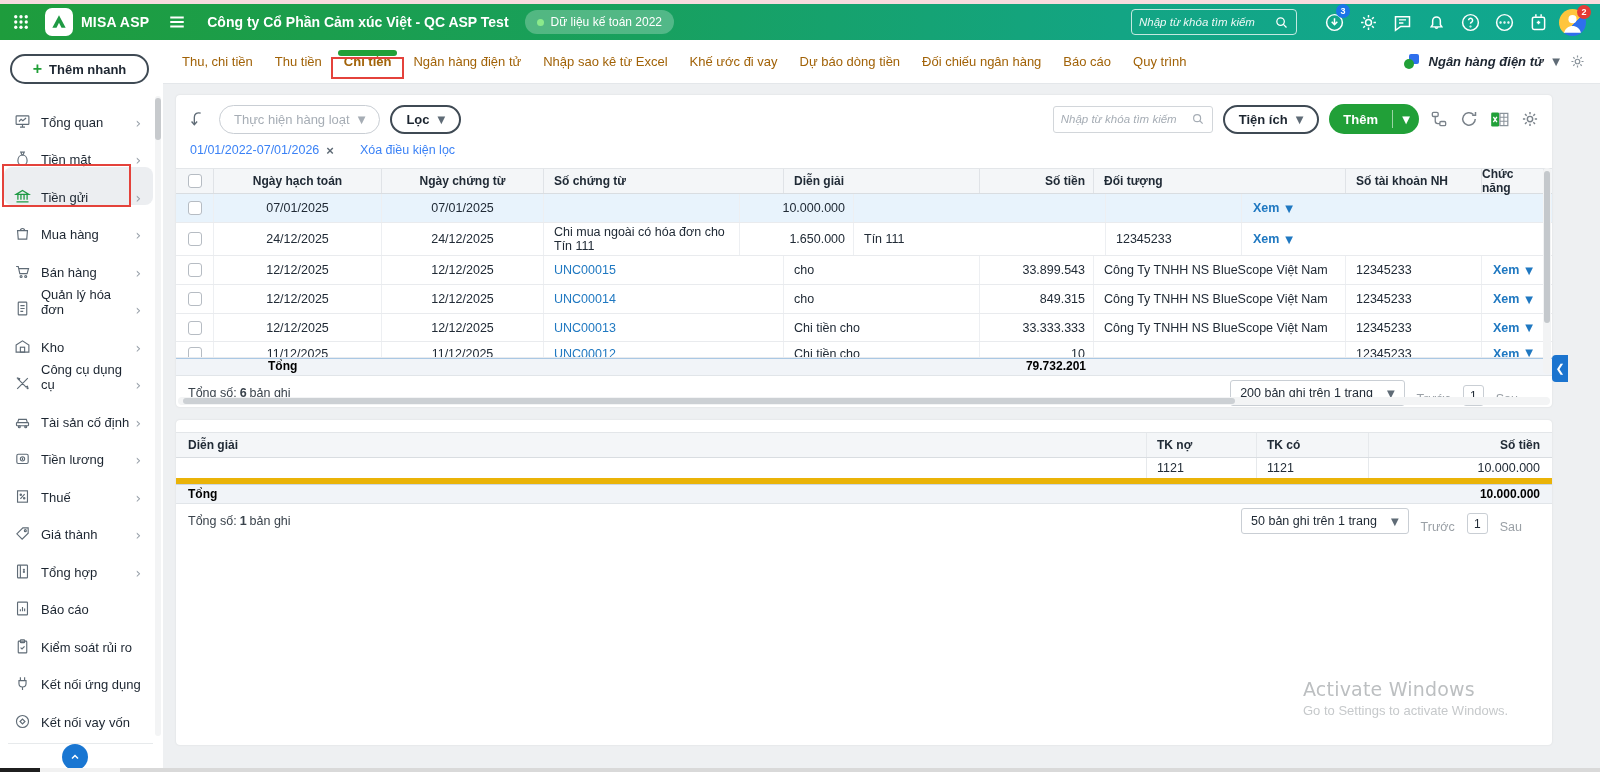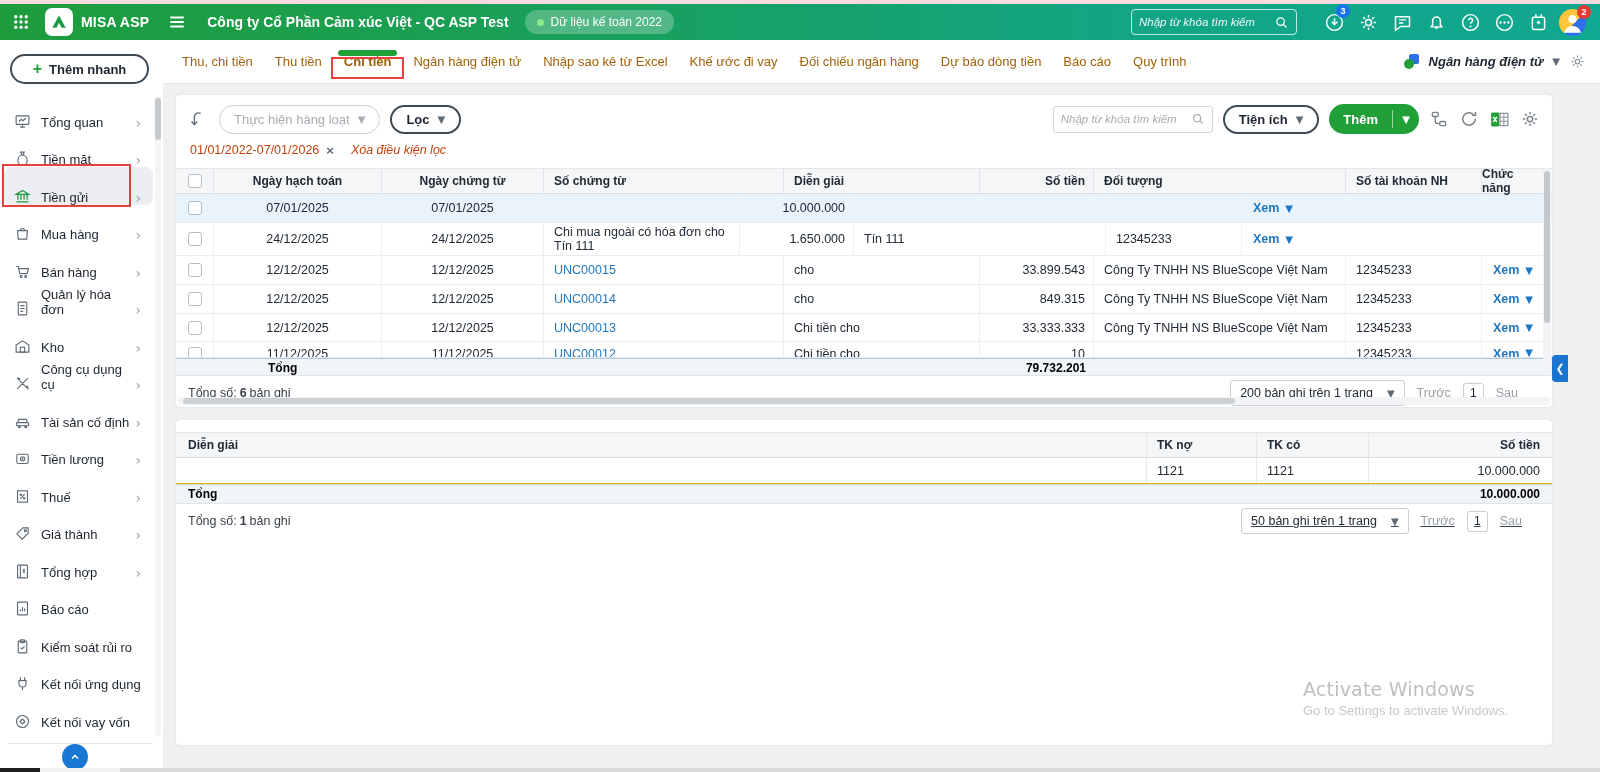--- a/index.html
+++ b/index.html
@@ -95,27 +95,27 @@
   .grid-search .mag { color:#a6adb5; display:flex; }
   .btn-add { height:30px; border-radius:16px; background:#21a038; color:#fff; display:flex; align-items:center; cursor:pointer; overflow:hidden; }
   .btn-add .lbl { padding:0 14px; font-size:13px; font-weight:700; }
   .btn-add .sep { width:1px; height:18px; background:rgba(255,255,255,.55); }
   .btn-add .dd { width:26px; display:flex; align-items:center; justify-content:center; }
   .btn-add .caret { color:#fff; }
   .tool-ico { color:#7a828a; display:flex; cursor:pointer; }
 
   
   .t-row2 { display:flex; align-items:center; gap:7px; margin:6px 12px 0 14px; height:20px; font-size:12.5px; }
-  .link-blue { color:#c2410c; cursor:pointer; }
+  .link-blue { color:#3b82f6; cursor:pointer; }
   .chip-x { color:#5f6b76; font-weight:700; cursor:pointer; font-size:13px; }
-  .clear-filter { margin-left:10px;font-style:italic; }
+  .clear-filter { margin-left:19px; }
 
   
   .t1 { margin-top:8px; position:relative; }
-  .t1-hrow, .t1-row, .t1-total { display:flex; align-items:flex-end; }
+  .t1-hrow, .t1-row, .t1-total { display:flex; align-items:flex-start; }
   .t1-hrow { height:26px; background:#f4f6f8; border-top:1px solid #e3e6e9; border-bottom:1px solid #d9dde1; font-size:12px; font-weight:700; color:#212b36; }
   .t1-row { min-height:29px; border-bottom:1px solid #e9ebee; font-size:12.5px; color:#212b36; background:#fff; }
   .t1-row.sel { background:#e8f3fc; }
   .t1-row.clipped { height:16px; min-height:16px; overflow:hidden; align-items:flex-start; }
   .t1-row.clipped > div { padding-top:5px; }
   .c { border-right:1px solid #edeff2; align-self:stretch; display:flex; align-items:center; }
   .t1-hrow .c { border-right:1px solid #e0e3e7; }
   .t1-row.clipped .c { align-items:flex-start; }
   .c-check { width:38px; justify-content:center; }
   .c-d1 { width:168px; justify-content:center; }
@@ -133,32 +133,32 @@
   .doc-red { left:-4px; top:-24px; width:96px; height:46px; }
   .t1-total { height:18px; background:#f1f4f8; border-top:1px solid #aac8e4; border-bottom:1px solid #e1e5e9; font-size:12px; font-weight:700; position:relative; }
   .t1-total .tot-label { position:absolute; left:92px; }
   .t1-total .tot-amt { margin-left:804px; width:114px; text-align:right; padding-right:8px; }
   .v-track { position:absolute; right:1px; top:0; width:8px; height:206px; background:#f2f3f4; border-radius:4px; }
   .v-thumb { position:absolute; right:2px; top:3px; width:6px; height:152px; background:#c4c8cc; border-radius:3px; }
 
   
   .g-footer { display:flex; align-items:center; height:32px; margin:1px 34px 0 12px; font-size:12.5px; color:#3a434c; }
   .g-footer b { margin:0 3px; }
-  .pg { margin-left:auto; display:flex; align-items:center; gap:12px;text-decoration:underline; }
+  .pg { margin-left:auto; display:flex; align-items:flex-end; gap:12px; }
   .pagesize { height:26px; border:1px solid #c9ced4; border-radius:3px; display:flex; align-items:center; gap:14px; padding:0 9px; font-size:12.5px; color:#212b36; cursor:pointer; background:#fff; }
   .pg-prev,.pg-next { color:#9aa0a6; cursor:default; }
   .pg-box { width:21px; height:21px; border:1px solid #c9ced4; border-radius:3px; display:flex; align-items:center; justify-content:center; font-size:12px; color:#212b36; background:#fff; }
   .h-track { position:absolute; left:2px; right:2px; bottom:2px; height:8px; background:#f3f4f5; border-radius:4px; }
   .h-thumb { position:absolute; left:5px; top:1px; width:1052px; height:6px; background:#ccd0d4; border-radius:3px; }
 
   
   .t2 { margin-top:12px; }
   .t2-hrow,.t2-row,.t2-total { display:flex; align-items:center; font-size:12.5px; }
   .t2-hrow { height:26px; background:#f4f6f8; border-top:1px solid #e3e6e9; border-bottom:1px solid #d9dde1; font-weight:700; font-size:12px; color:#212b36; }
-  .t2-row { height:26px; border-bottom:1px solid #eab308; color:#212b36; }
+  .t2-row { height:26px; border-bottom:6px solid #eab308; color:#212b36; }
   .c2 { align-self:stretch; display:flex; align-items:center; }
   .c2-desc { flex:1; padding-left:12px; }
   .c2-debit { width:110px; padding-left:10px; border-left:1px solid #e6e9ec; }
   .c2-credit { width:112px; padding-left:10px; border-left:1px solid #e6e9ec; }
   .c2-amt { width:184px; justify-content:flex-end; padding-right:12px; border-left:1px solid #e6e9ec; }
   .t2-total { height:20px; background:#f1f4f8; border-top:1px solid #ccd6e0; border-bottom:1px solid #e1e5e9; font-weight:700; font-size:12px; }
   .t2-total .tot-label { padding-left:12px; }
   .t2-total .tot-amt { margin-left:auto; padding-right:12px; }
 
   
@@ -475,24 +475,24 @@
     <div class="tab">
         <span>Ngân hàng điện tử</span>
       </div>
     <div class="tab">
         <span>Nhập sao kê từ Excel</span>
       </div>
     <div class="tab">
         <span>Khế ước đi vay</span>
       </div>
     <div class="tab">
+        <span>Dự báo dòng tiền</span>
+      </div>
+    <div class="tab">
         <span>Đối chiếu ngân hàng</span>
-      </div>
-    <div class="tab">
-        <span>Dự báo dòng tiền</span>
       </div>
     <div class="tab">
         <span>Báo cáo</span>
       </div>
     <div class="tab">
         <span>Quy trình</span>
       </div>
     <div class="tabbar-right">
       <span class="ebank-ico">
           <span class="sq"></span>

